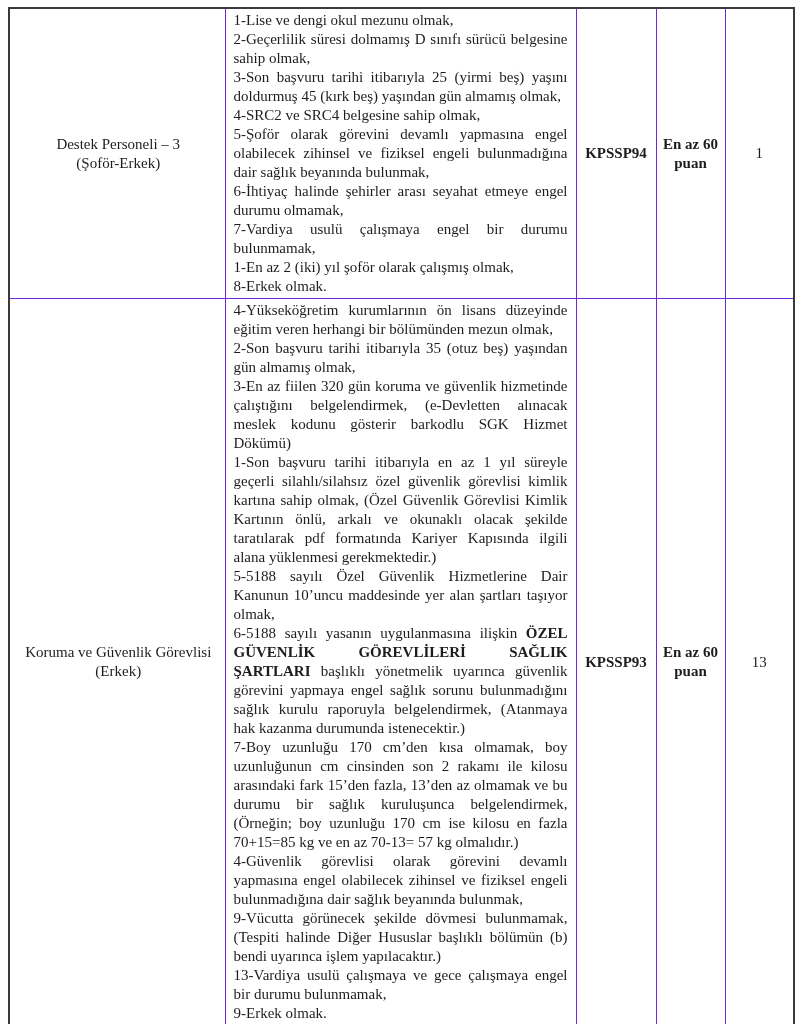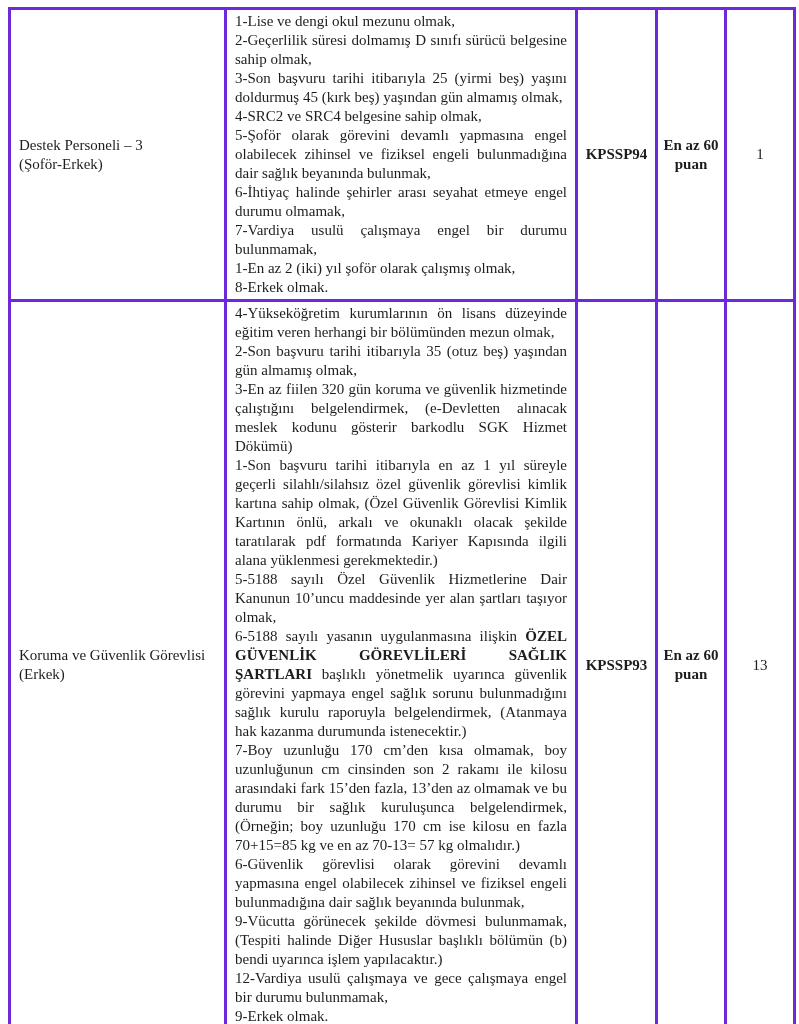--- a/index.html
+++ b/index.html
@@ -20,28 +20,28 @@
   table.doc-table {
     position: absolute;
     left: 8px;
     top: 7px;
     width: 785px;
     border-collapse: collapse;
     table-layout: fixed;
     border: 2px solid #3a3a3a;
   }
   table.doc-table td {
-    border: 3px solid #6d28d9;
+    border: 1px solid #6d28d9;
     font-size: 15px;
     line-height: 19px;
     vertical-align: middle;
     overflow: hidden;
   }
   td.cell-position {
-    text-align: left;
+    text-align: center;
     padding: 2px 6px 2px 8px;
     white-space: pre-line;
   }
   td.cell-reqs {
     vertical-align: top;
     padding: 2px 8px 2px 8px;
   }
   .req {
     text-align: justify;
     text-justify: inter-word;
@@ -94,23 +94,23 @@
         <td class="cell-position">Koruma ve Güvenlik Görevlisi
 (Erkek)</td>
         <td class="cell-reqs">
             <div class="req"><span>4-Yükseköğretim kurumlarının ön lisans düzeyinde eğitim veren herhangi bir bölümünden mezun olmak,</span></div>
             <div class="req"><span>2-Son başvuru tarihi itibarıyla 35 (otuz beş) yaşından gün almamış olmak,</span></div>
             <div class="req"><span>3-En az fiilen 320 gün koruma ve güvenlik hizmetinde çalıştığını belgelendirmek, (e-Devletten alınacak meslek kodunu gösterir barkodlu SGK Hizmet Dökümü)</span></div>
             <div class="req"><span>1-Son başvuru tarihi itibarıyla en az 1 yıl süreyle geçerli silahlı/silahsız özel güvenlik görevlisi kimlik kartına sahip olmak, (Özel Güvenlik Görevlisi Kimlik Kartının önlü, arkalı ve okunaklı olacak şekilde taratılarak pdf formatında Kariyer Kapısında ilgili alana yüklenmesi gerekmektedir.)</span></div>
             <div class="req"><span>5-5188 sayılı Özel Güvenlik Hizmetlerine Dair Kanunun 10’uncu maddesinde yer alan şartları taşıyor olmak,</span></div>
             <div class="req"><span>6-5188 sayılı yasanın uygulanmasına ilişkin </span><span class="bold">ÖZEL GÜVENLİK GÖREVLİLERİ SAĞLIK ŞARTLARI</span><span> başlıklı yönetmelik uyarınca güvenlik görevini yapmaya engel sağlık sorunu bulunmadığını sağlık kurulu raporuyla belgelendirmek, (Atanmaya hak kazanma durumunda istenecektir.)</span></div>
             <div class="req"><span>7-Boy uzunluğu 170 cm’den kısa olmamak, boy uzunluğunun cm cinsinden son 2 rakamı ile kilosu arasındaki fark 15’den fazla, 13’den az olmamak ve bu durumu bir sağlık kuruluşunca belgelendirmek, (Örneğin; boy uzunluğu 170 cm ise kilosu en fazla 70+15=85 kg ve en az 70-13= 57 kg olmalıdır.)</span></div>
-            <div class="req"><span>6-Güvenlik görevlisi olarak görevini devamlı yapmasına engel olabilecek zihinsel ve fiziksel engeli bulunmadığına dair sağlık beyanında bulunmak,</span></div>
+            <div class="req"><span>4-Güvenlik görevlisi olarak görevini devamlı yapmasına engel olabilecek zihinsel ve fiziksel engeli bulunmadığına dair sağlık beyanında bulunmak,</span></div>
             <div class="req"><span>9-Vücutta görünecek şekilde dövmesi bulunmamak, (Tespiti halinde Diğer Hususlar başlıklı bölümün (b) bendi uyarınca işlem yapılacaktır.)</span></div>
-            <div class="req"><span>12-Vardiya usulü çalışmaya ve gece çalışmaya engel bir durumu bulunmamak,</span></div>
+            <div class="req"><span>13-Vardiya usulü çalışmaya ve gece çalışmaya engel bir durumu bulunmamak,</span></div>
             <div class="req"><span>9-Erkek olmak.</span></div>
           </td>
         <td class="cell-kpss">KPSSP93</td>
         <td class="cell-score">En az 60 puan</td>
         <td class="cell-quota">13</td>
       </tr>
 
     </tbody>
   </table>
 </div>

